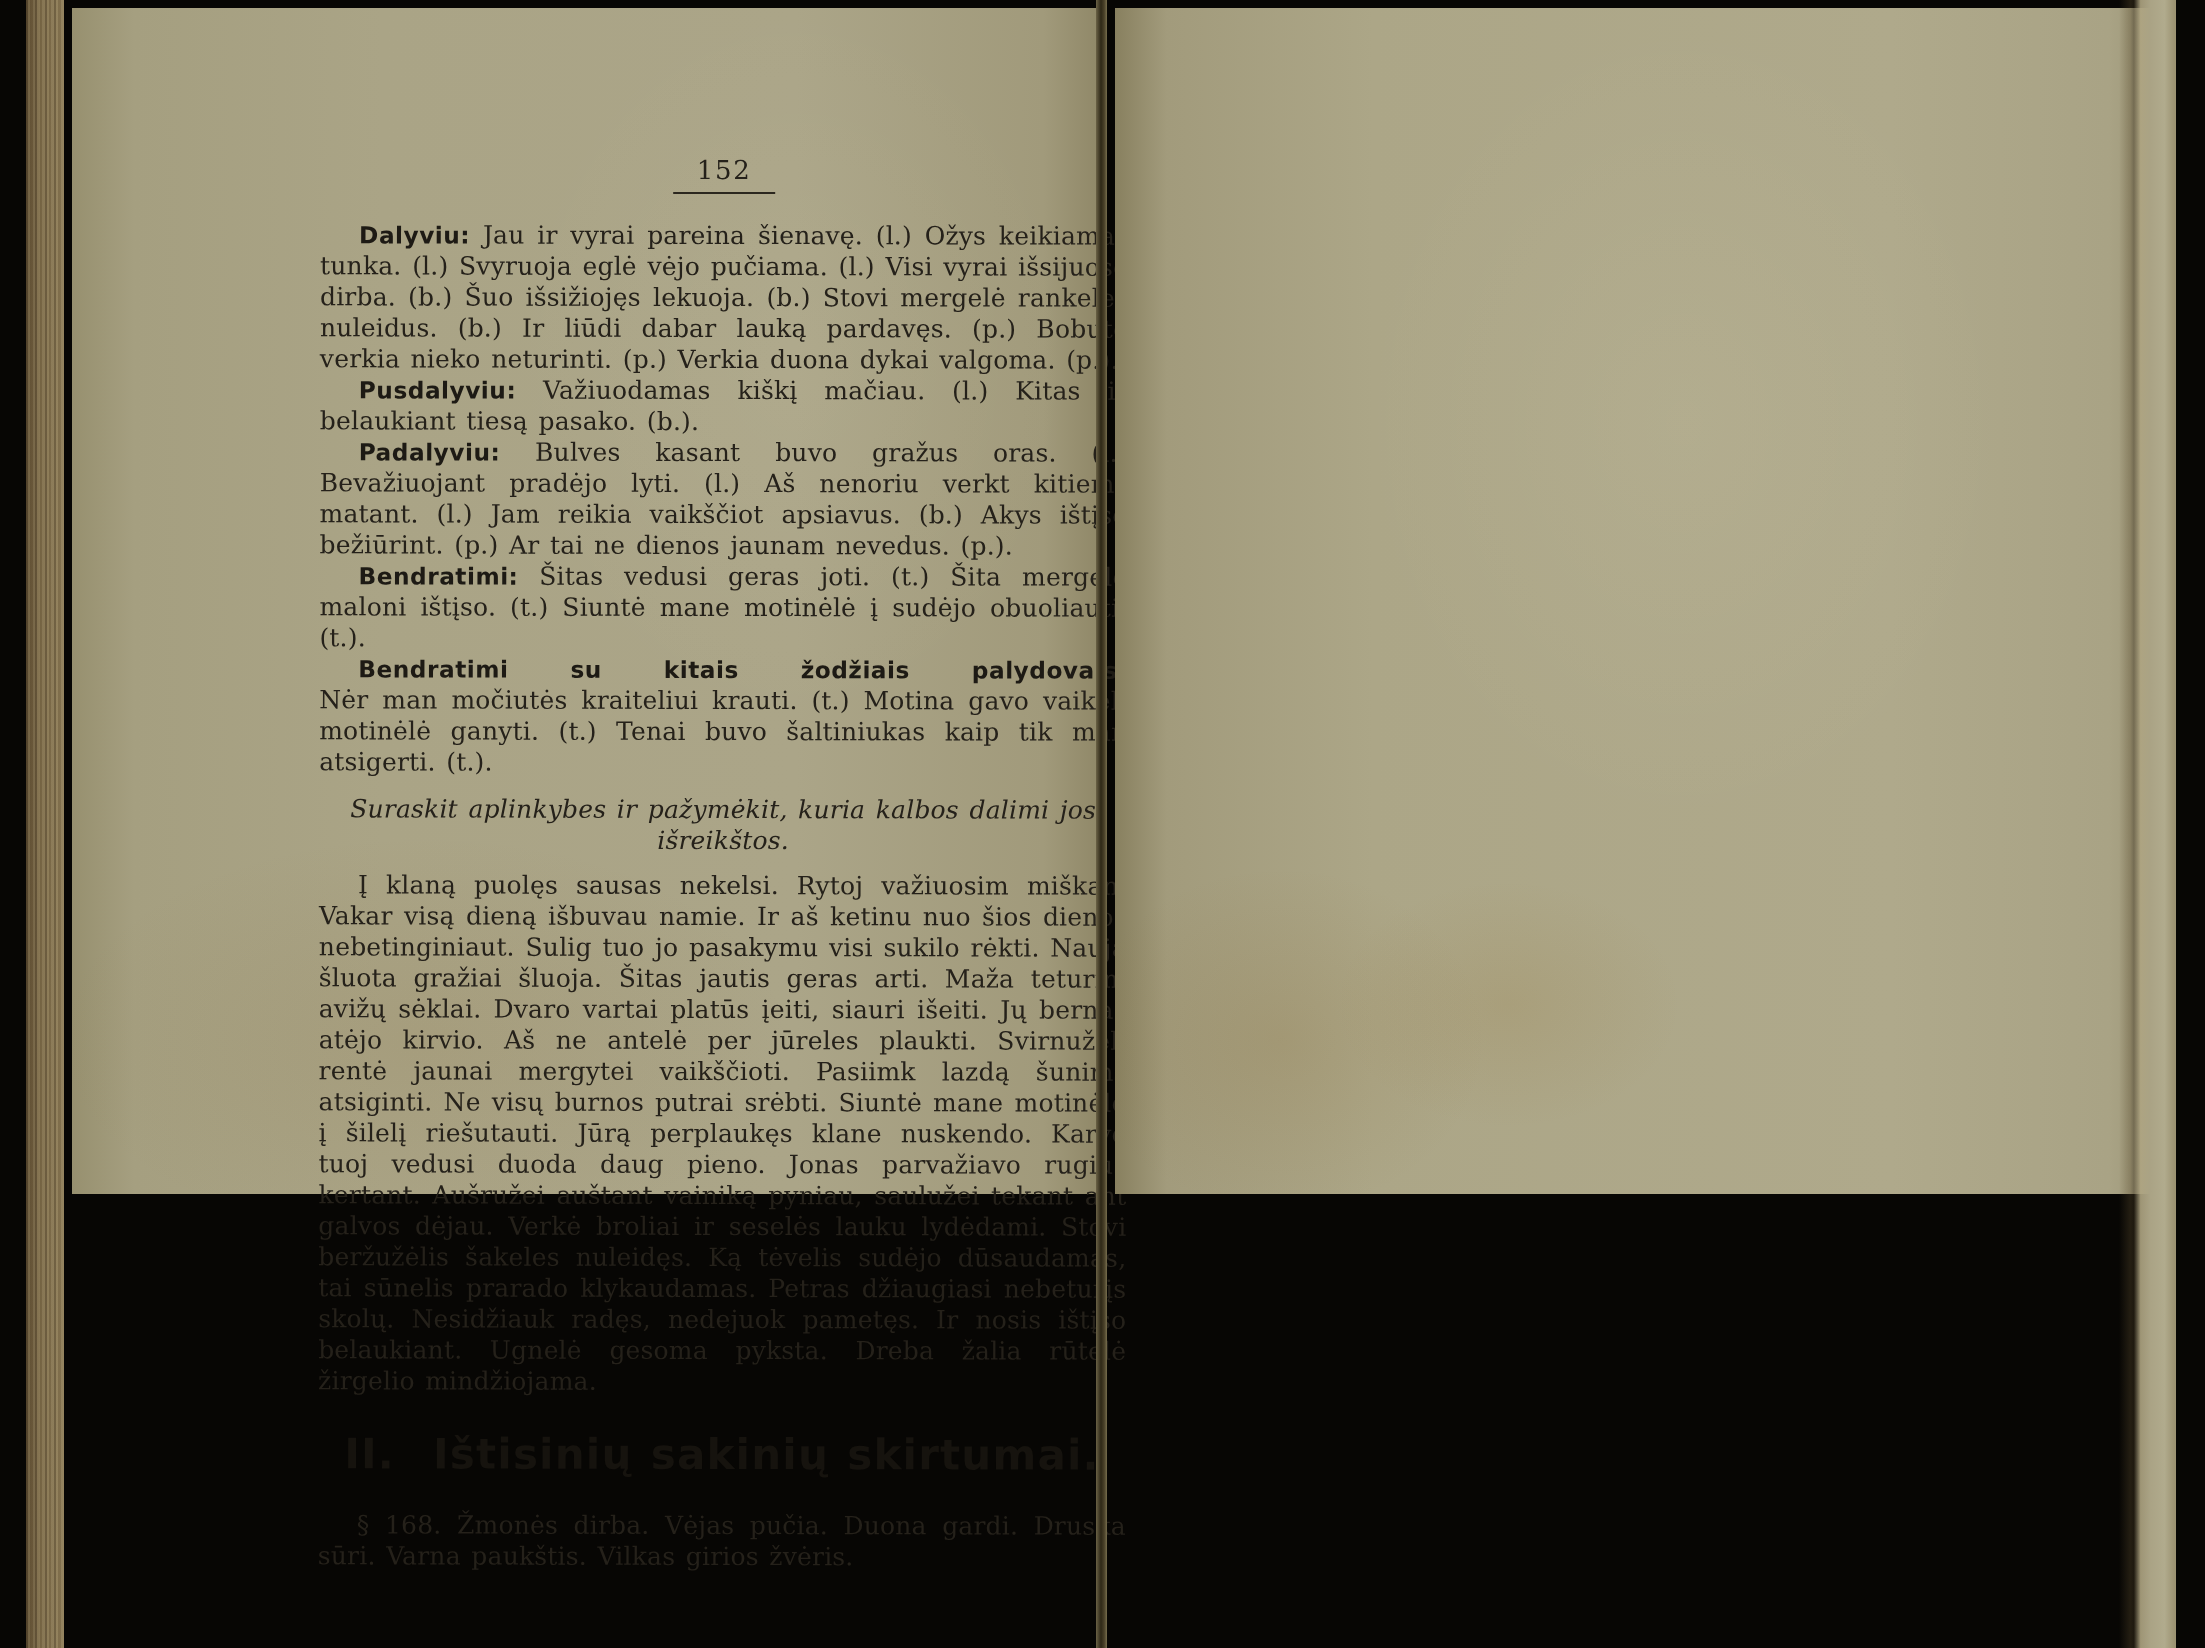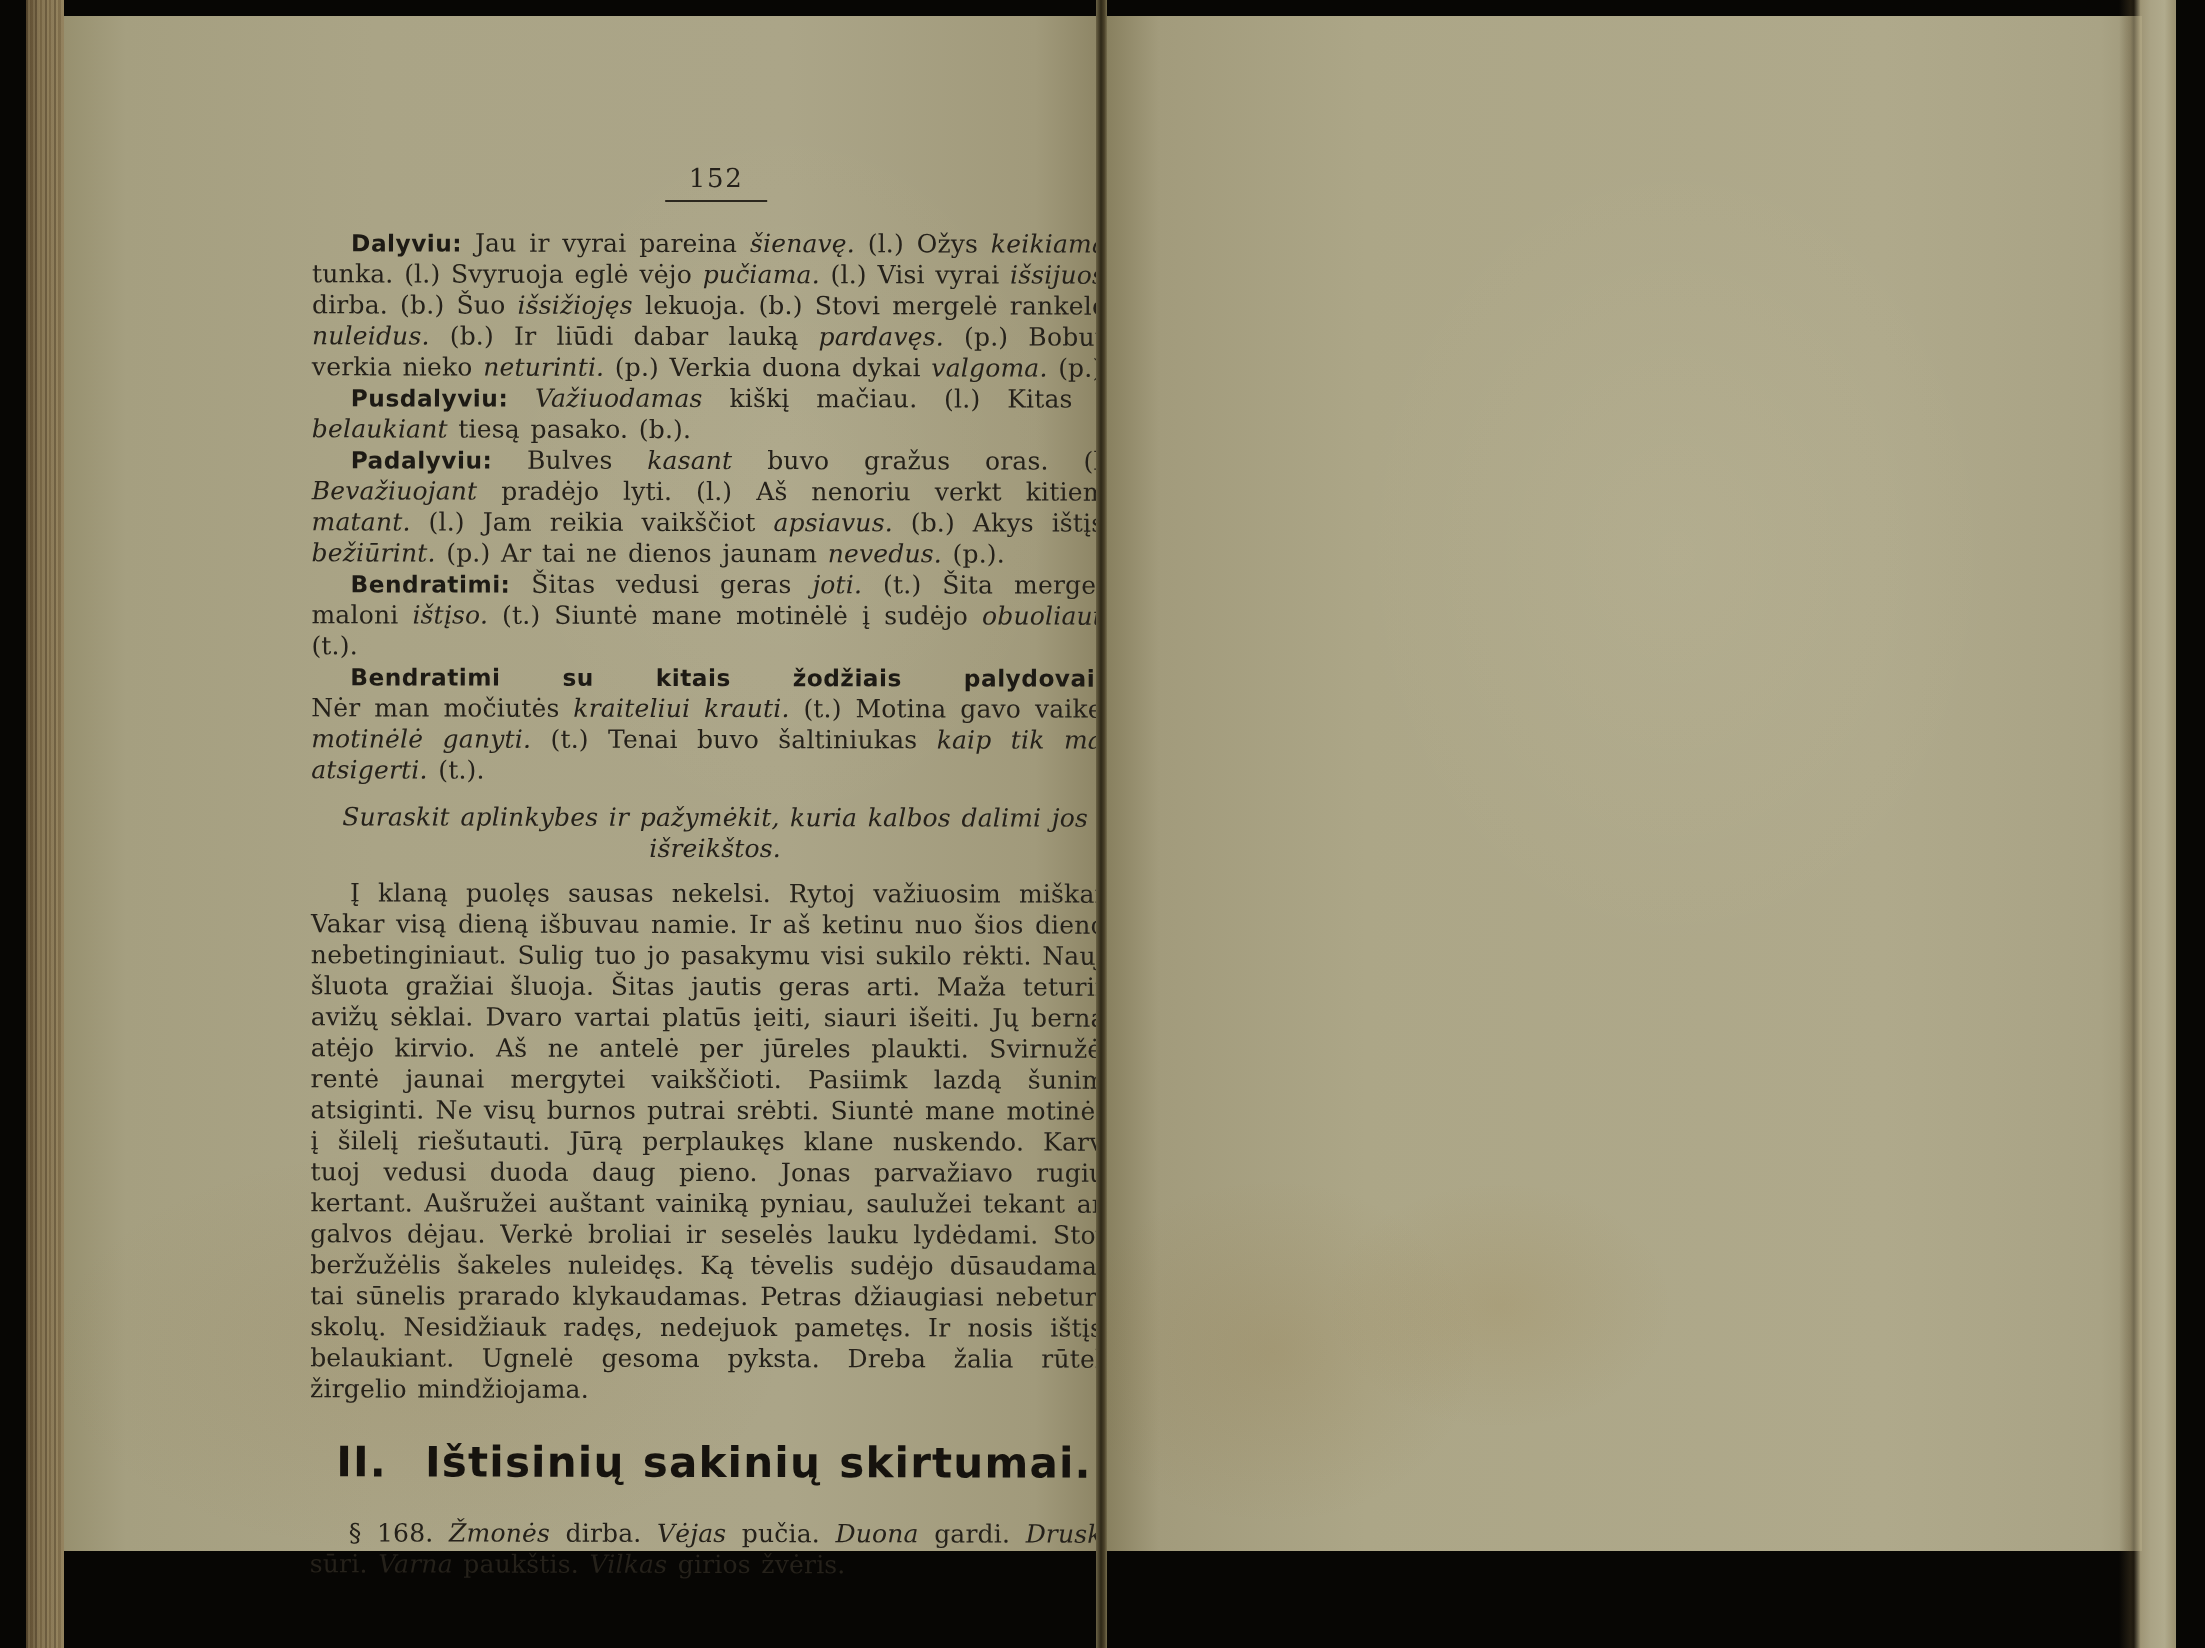--- a/index.html
+++ b/index.html
@@ -14,21 +14,21 @@
   .fore-edge-left{
     position:absolute;left:26px;top:0;width:38px;height:1649px;
     background:
       repeating-linear-gradient(90deg,
         rgba(60,45,25,.35) 0 1.8px, rgba(160,140,100,.25) 1.8px 4.1px,
         rgba(90,70,40,.3) 4.1px 6.5px, rgba(150,130,95,.2) 6.5px 9.4px),
       linear-gradient(90deg,#5e4f35 0%,#87775490 40%,#93835f 100%);
     background-color:#7d6d4c;
   }
   .page{
-    position:absolute;top:16px;height:1535px;
+    position:absolute;top:8px;height:1186px;margin-left:8px;
   }
   .page-left{
     left:64px;width:1033px;
     background:
       radial-gradient(ellipse 530px 294px at 34% 87%, rgba(125,92,40,.10), rgba(0,0,0,0) 70%),
       radial-gradient(ellipse 412px 530px at 70% 30%, rgba(255,250,220,.05), rgba(0,0,0,0) 70%),
       linear-gradient(90deg,#97906f 0%,#a59f80 6%,#aaa486 30%,#aba588 70%,#a19a7b 94%,#8e8666 100%);
     background-color:#a8a284;
   }
   .gutter{
@@ -85,21 +85,21 @@
     color:#16130e;
     margin-top:34px;margin-bottom:31px;
   }
   
   .r-n{}
   .r-b{
     font-family:"DejaVu Sans","Liberation Sans",sans-serif;
     font-weight:700;font-size:.93em;letter-spacing:0.5px;
     color:#1d1a14;
   }
-  .r-i{font-style:italic;}
+  .r-i{}
   .r-hnum{margin-right:38px;}
   .r-htxt{}
 </style>
 </head>
 <body>
 
 <div class="fore-edge-left"></div>
 
 <div class="page page-left">
   <div class="textblock textblock-left">

